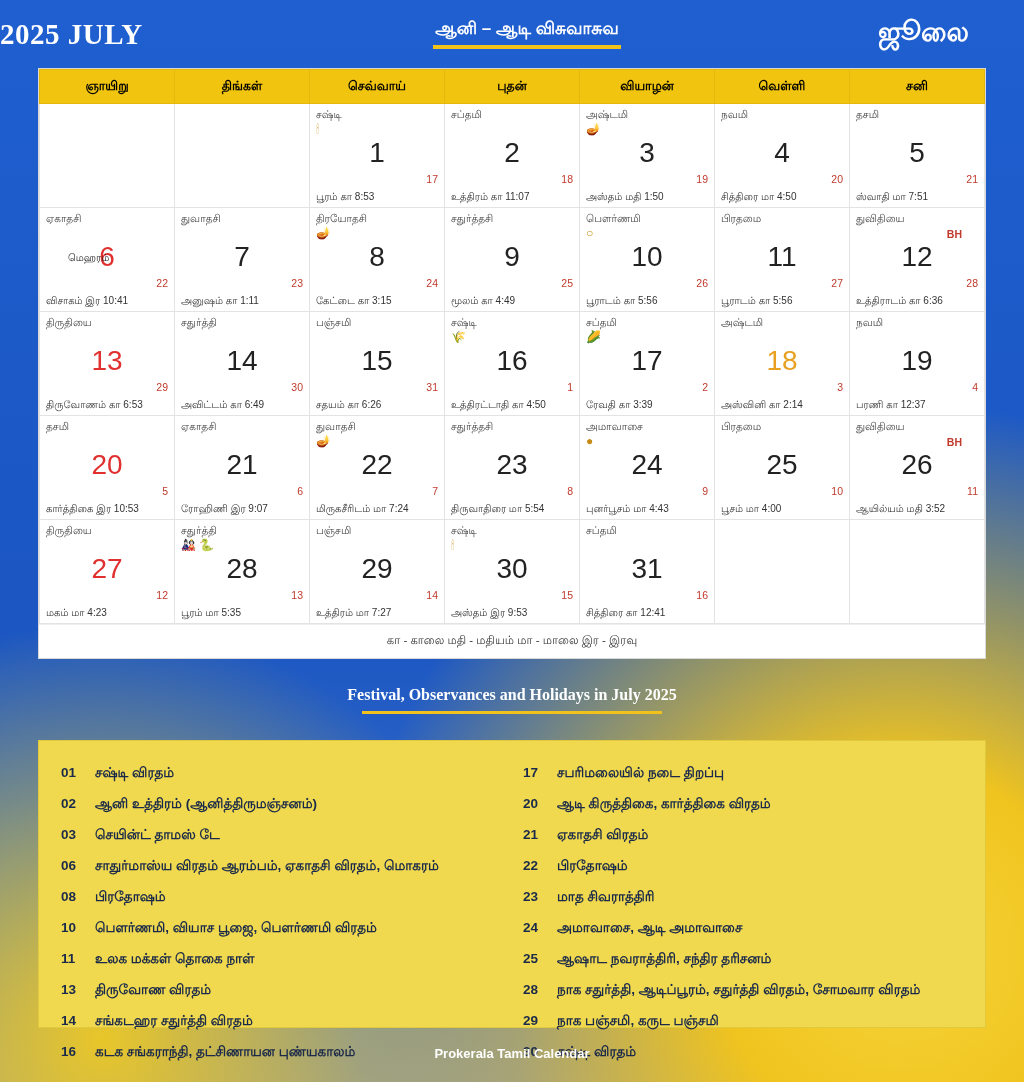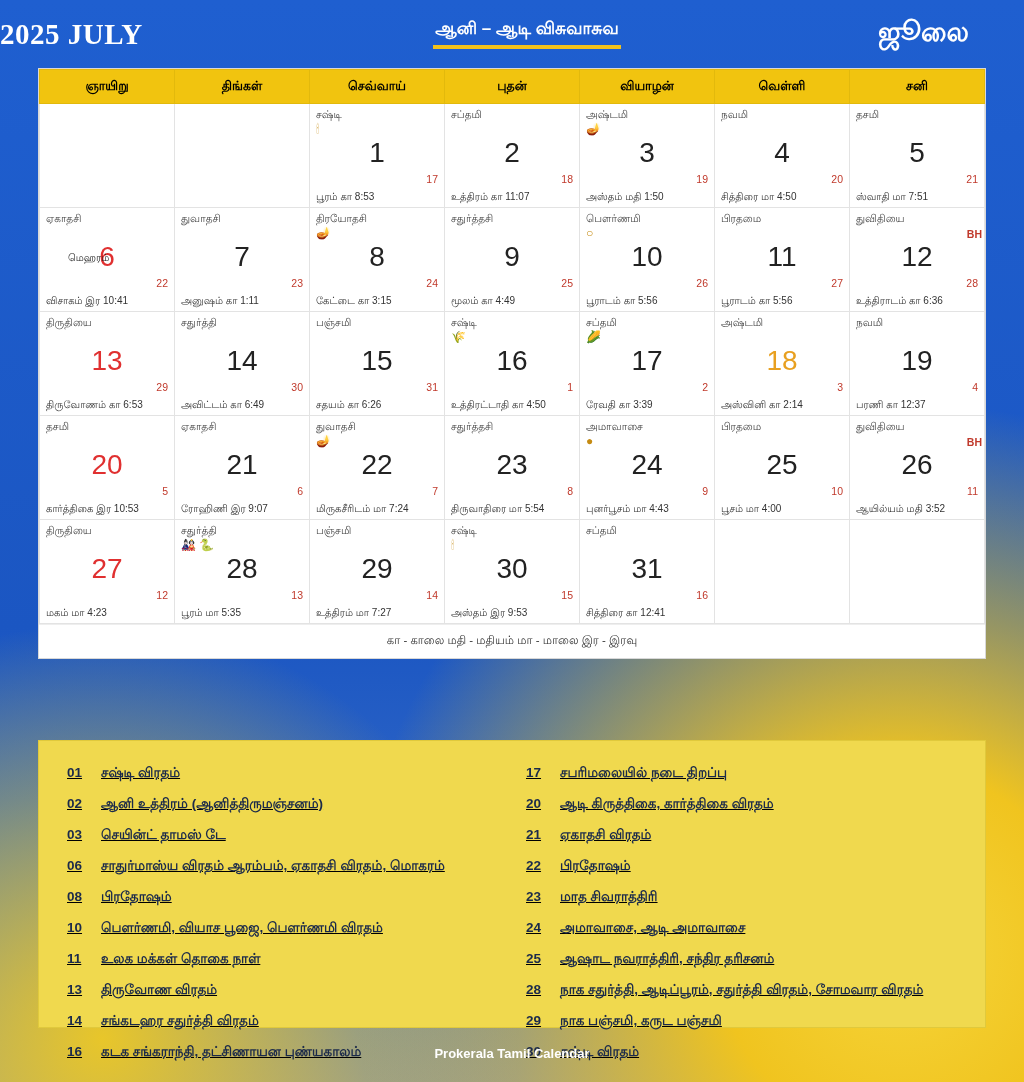--- a/index.html
+++ b/index.html
@@ -64,43 +64,42 @@
   .daynum.orange { color: #e8a020; }
   .gdate {
     position: absolute; right: 6px; bottom: 22px;
     font-size: 10.5px; color: #c0392b;
   }
   .nak {
     position: absolute; left: 6px; bottom: 3px;
     font-size: 10px; color: #333;
   }
   .bh {
-    position: absolute; right: 2px; top: 20px;
+    position: absolute; right: 22px; top: 20px;
     font-size: 10.5px; color: #c0392b; font-weight: bold;
   }
   .legend {
     text-align: center; font-size: 11.5px; color: #333;
     padding: 9px 2px 10px; background: #fff; border-top: 1px solid #eee;
   }
 
   
   .fest-title {
     position: absolute; left: 0; top: 686px; width: 1024px; text-align: center;
     color: #ffffff; font-family: "Liberation Serif", serif;
     font-size: 16px; font-weight: bold;
   }
   .fest-ul { width: 300px; height: 3px; background: #f2c21c; margin: 7px auto 0; }
 
   
   .fest-box {
     position: absolute; left: 38px; top: 740px; width: 948px; height: 288px;
     background: #f0d94e; border: 1px solid #e0c93c;
-    padding: 22px 28px 10px 28px;
+    padding: 22px 28px 10px 22px;
     display: flex;
-    text-decoration: underline;
   }
   .fcol { width: 50%; }
   .fcol.right { padding-left: 14px; }
   .fitem {
     display: flex; font-size: 13.5px; color: #1b2a4a; line-height: 19px;
     margin-bottom: 12px; font-weight: bold;
   }
   .fnum { width: 34px; flex: none; }
   .ftxt { flex: 1; }
 
@@ -381,20 +380,24 @@
               <div class="nak">சித்திரை கா 12:41</div>
             </td>
             <td class="empty"></td>
             <td class="empty"></td>
           </tr>
         </tbody>
     </table>
     <div class="legend">கா - காலை மதி - மதியம் மா - மாலை இர - இரவு</div>
   </div>
 
+  <div class="fest-title">
+    <div>Festival, Observances and Holidays in July 2025</div>
+    <div class="fest-ul"></div>
+  </div>
 
   <div class="fest-box">
     <div class="fcol" id="fest-left">
         <div class="fitem">
           <div class="fnum">01</div>
           <div class="ftxt">சஷ்டி விரதம்</div>
         </div>
         <div class="fitem">
           <div class="fnum">02</div>
           <div class="ftxt">ஆனி உத்திரம் (ஆனித்திருமஞ்சனம்)</div>

